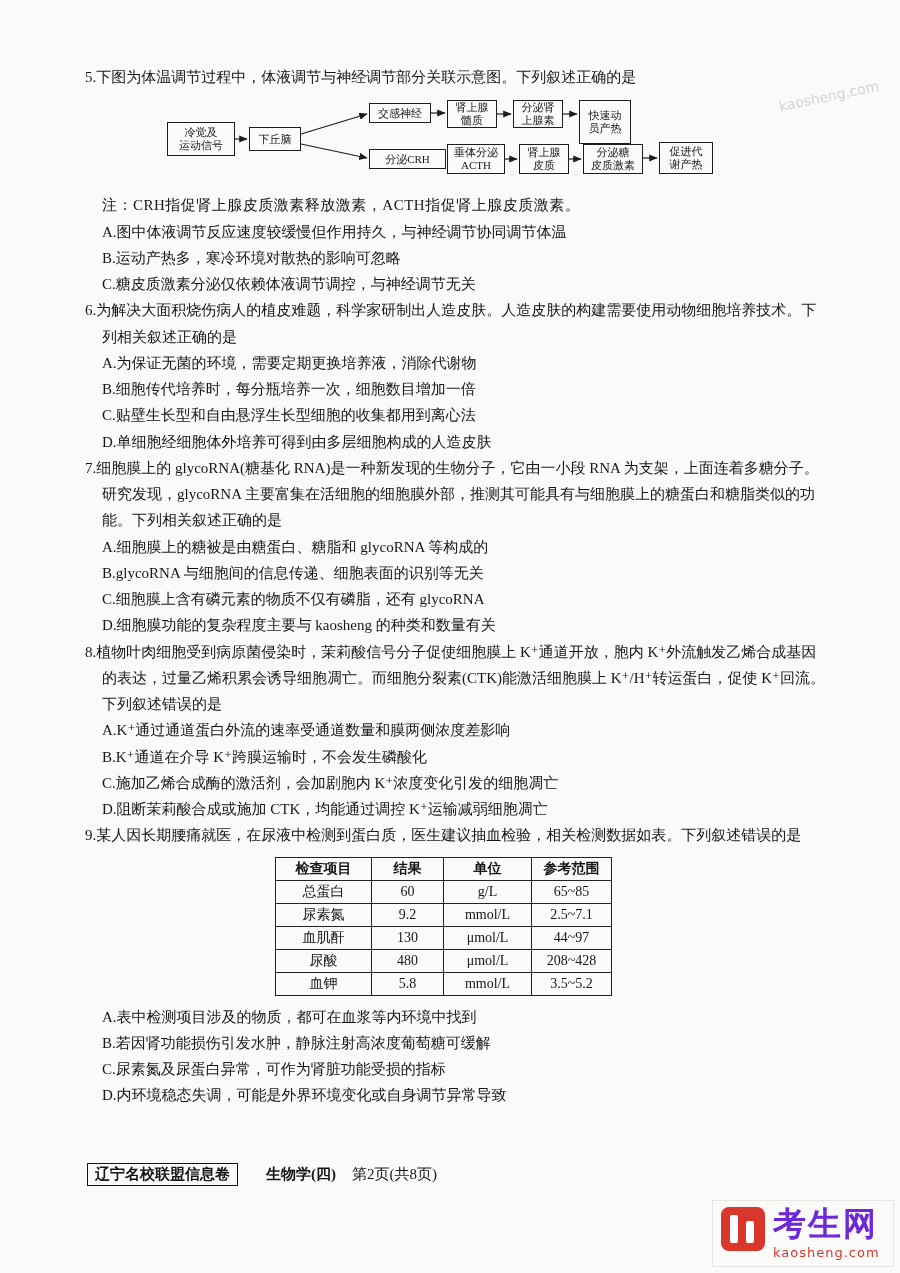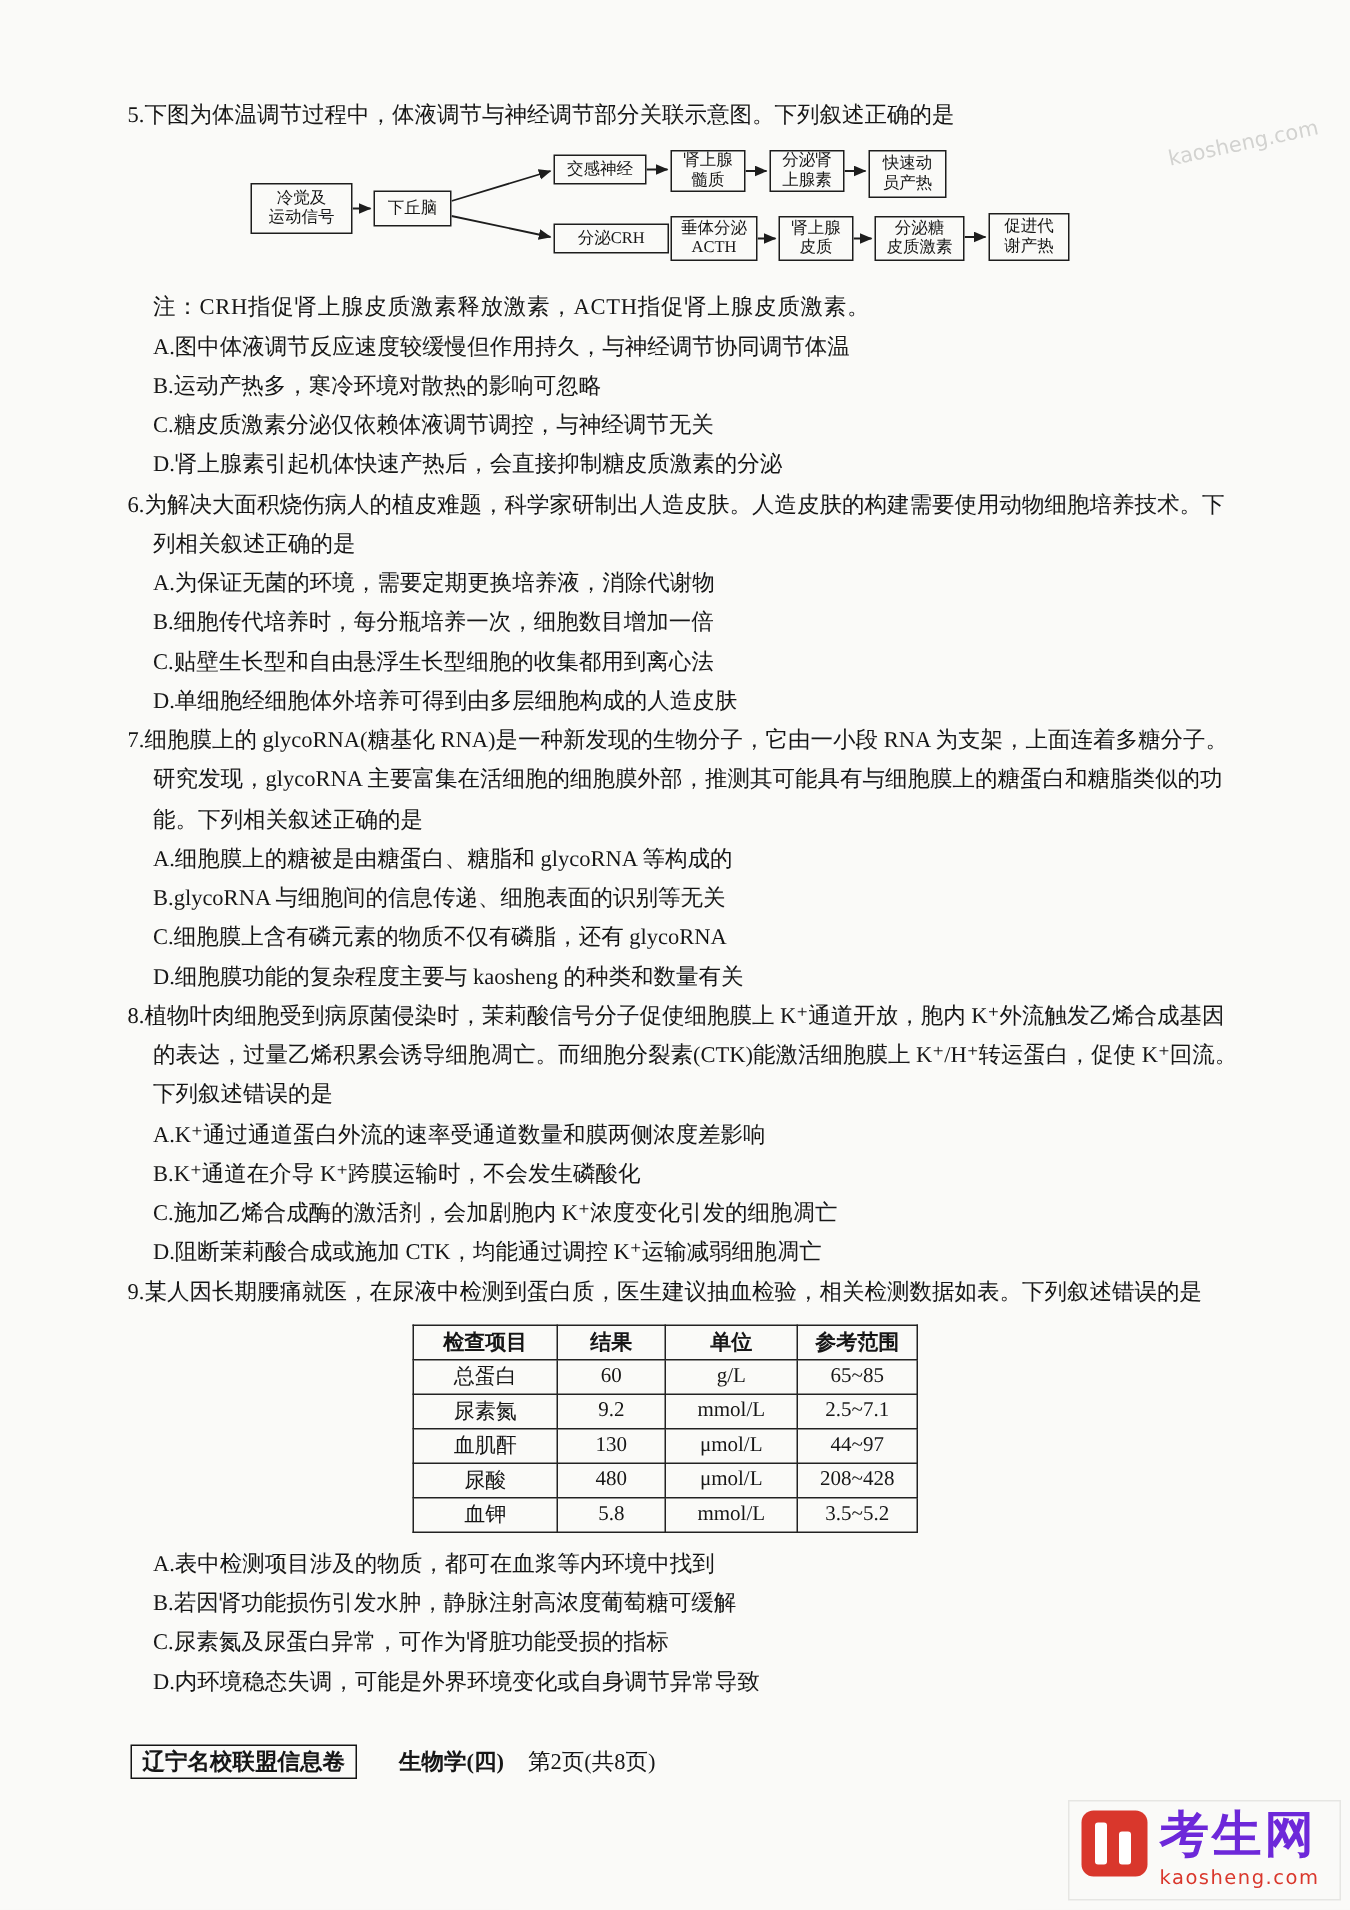--- a/index.html
+++ b/index.html
@@ -126,21 +126,21 @@
             <span>交感神经</span>
           </div>
         <div class="fbox" style="left:280px;top:0;width:50px;height:28px">
             <span>肾上腺</span>
             <span>髓质</span>
           </div>
         <div class="fbox" style="left:346px;top:0;width:50px;height:28px">
             <span>分泌肾</span>
             <span>上腺素</span>
           </div>
-        <div class="fbox" style="left:412px;top:0;width:52px;height:32px">
+        <div class="fbox" style="left:412px;top:0;width:52px;height:44px">
             <span>快速动</span>
             <span>员产热</span>
           </div>
         <div class="fbox" style="left:202px;top:49px;width:77px;height:20px">
             <span>分泌CRH</span>
           </div>
         <div class="fbox" style="left:280px;top:44px;width:58px;height:30px">
             <span>垂体分泌</span>
             <span>ACTH</span>
           </div>
@@ -155,21 +155,20 @@
         <div class="fbox" style="left:492px;top:42px;width:54px;height:32px">
             <span>促进代</span>
             <span>谢产热</span>
           </div>
       </div>
 
       <p class="note">注：CRH指促肾上腺皮质激素释放激素，ACTH指促肾上腺皮质激素。</p>
       <p class="opt">A.图中体液调节反应速度较缓慢但作用持久，与神经调节协同调节体温</p>
       <p class="opt">B.运动产热多，寒冷环境对散热的影响可忽略</p>
       <p class="opt">C.糖皮质激素分泌仅依赖体液调节调控，与神经调节无关</p>
-      <p class="opt">D.肾上腺素引起机体快速产热后，会直接抑制糖皮质激素的分泌</p>
     </div>
 
     <div>
       <p class="stem"><span>6.</span><span>为解决大面积烧伤病人的植皮难题，科学家研制出人造皮肤。人造皮肤的构建需要使用动物细胞培养技术。下列相关叙述正确的是</span></p>
       <p class="opt">A.为保证无菌的环境，需要定期更换培养液，消除代谢物</p>
       <p class="opt">B.细胞传代培养时，每分瓶培养一次，细胞数目增加一倍</p>
       <p class="opt">C.贴壁生长型和自由悬浮生长型细胞的收集都用到离心法</p>
       <p class="opt">D.单细胞经细胞体外培养可得到由多层细胞构成的人造皮肤</p>
     </div>
 

